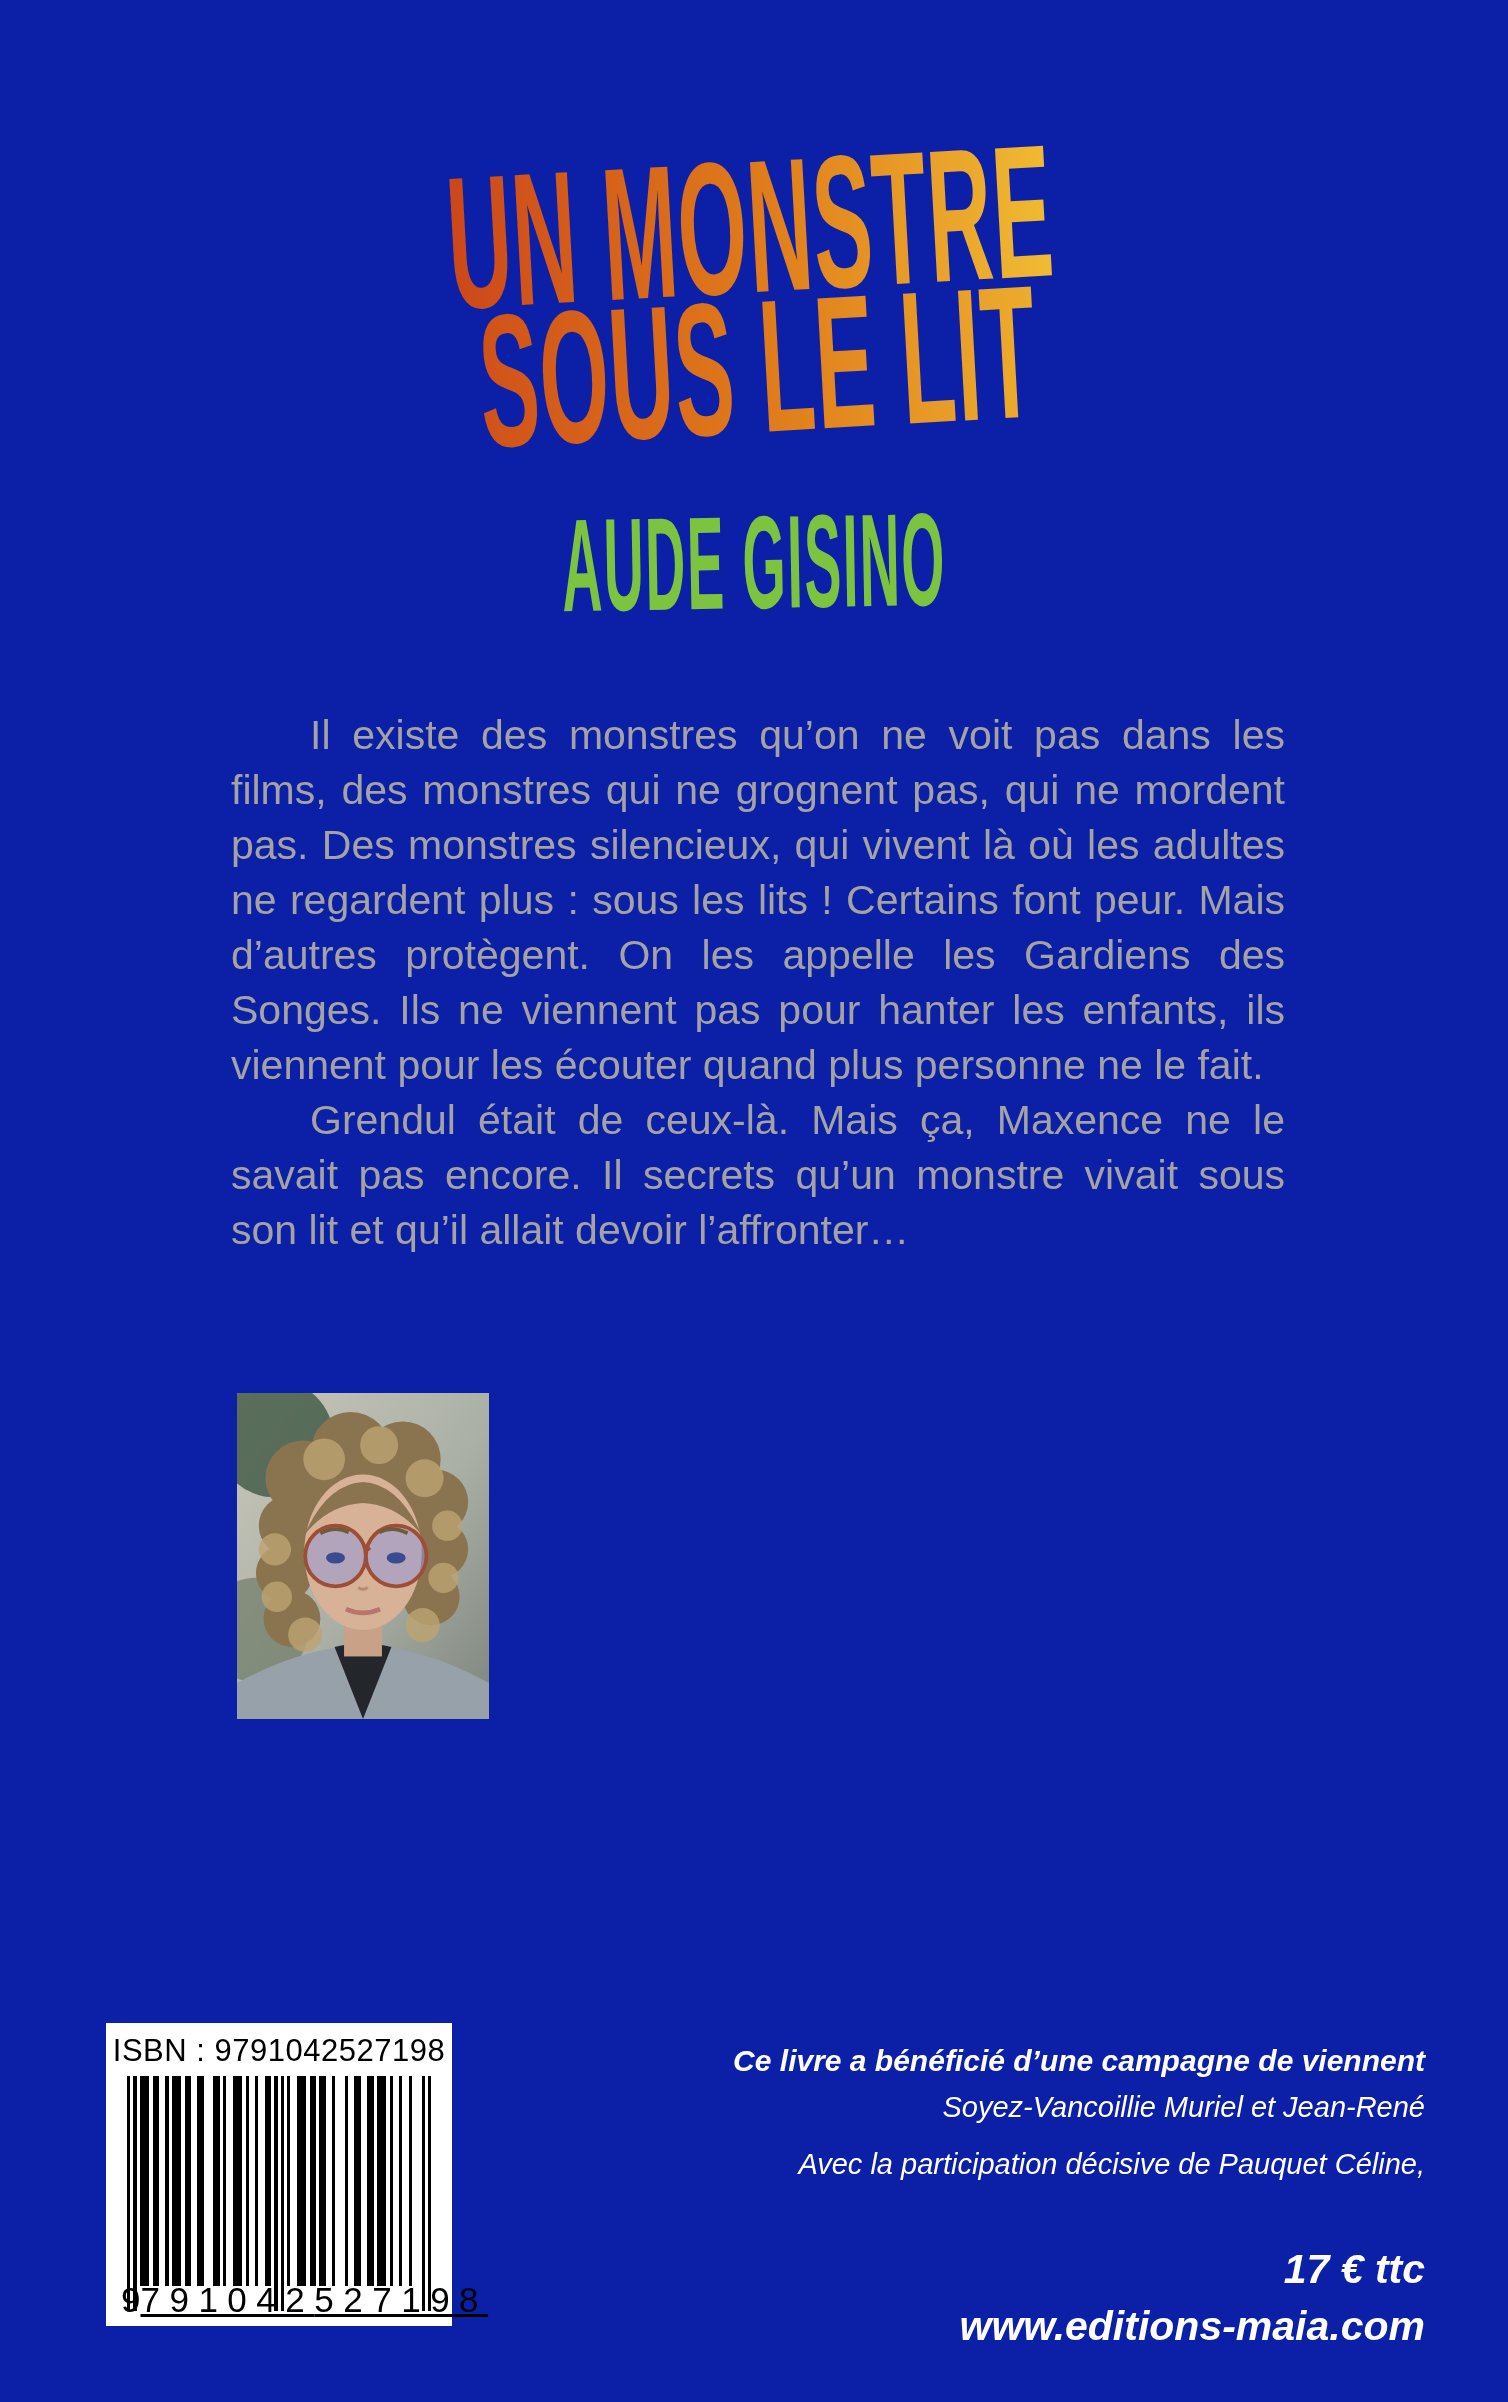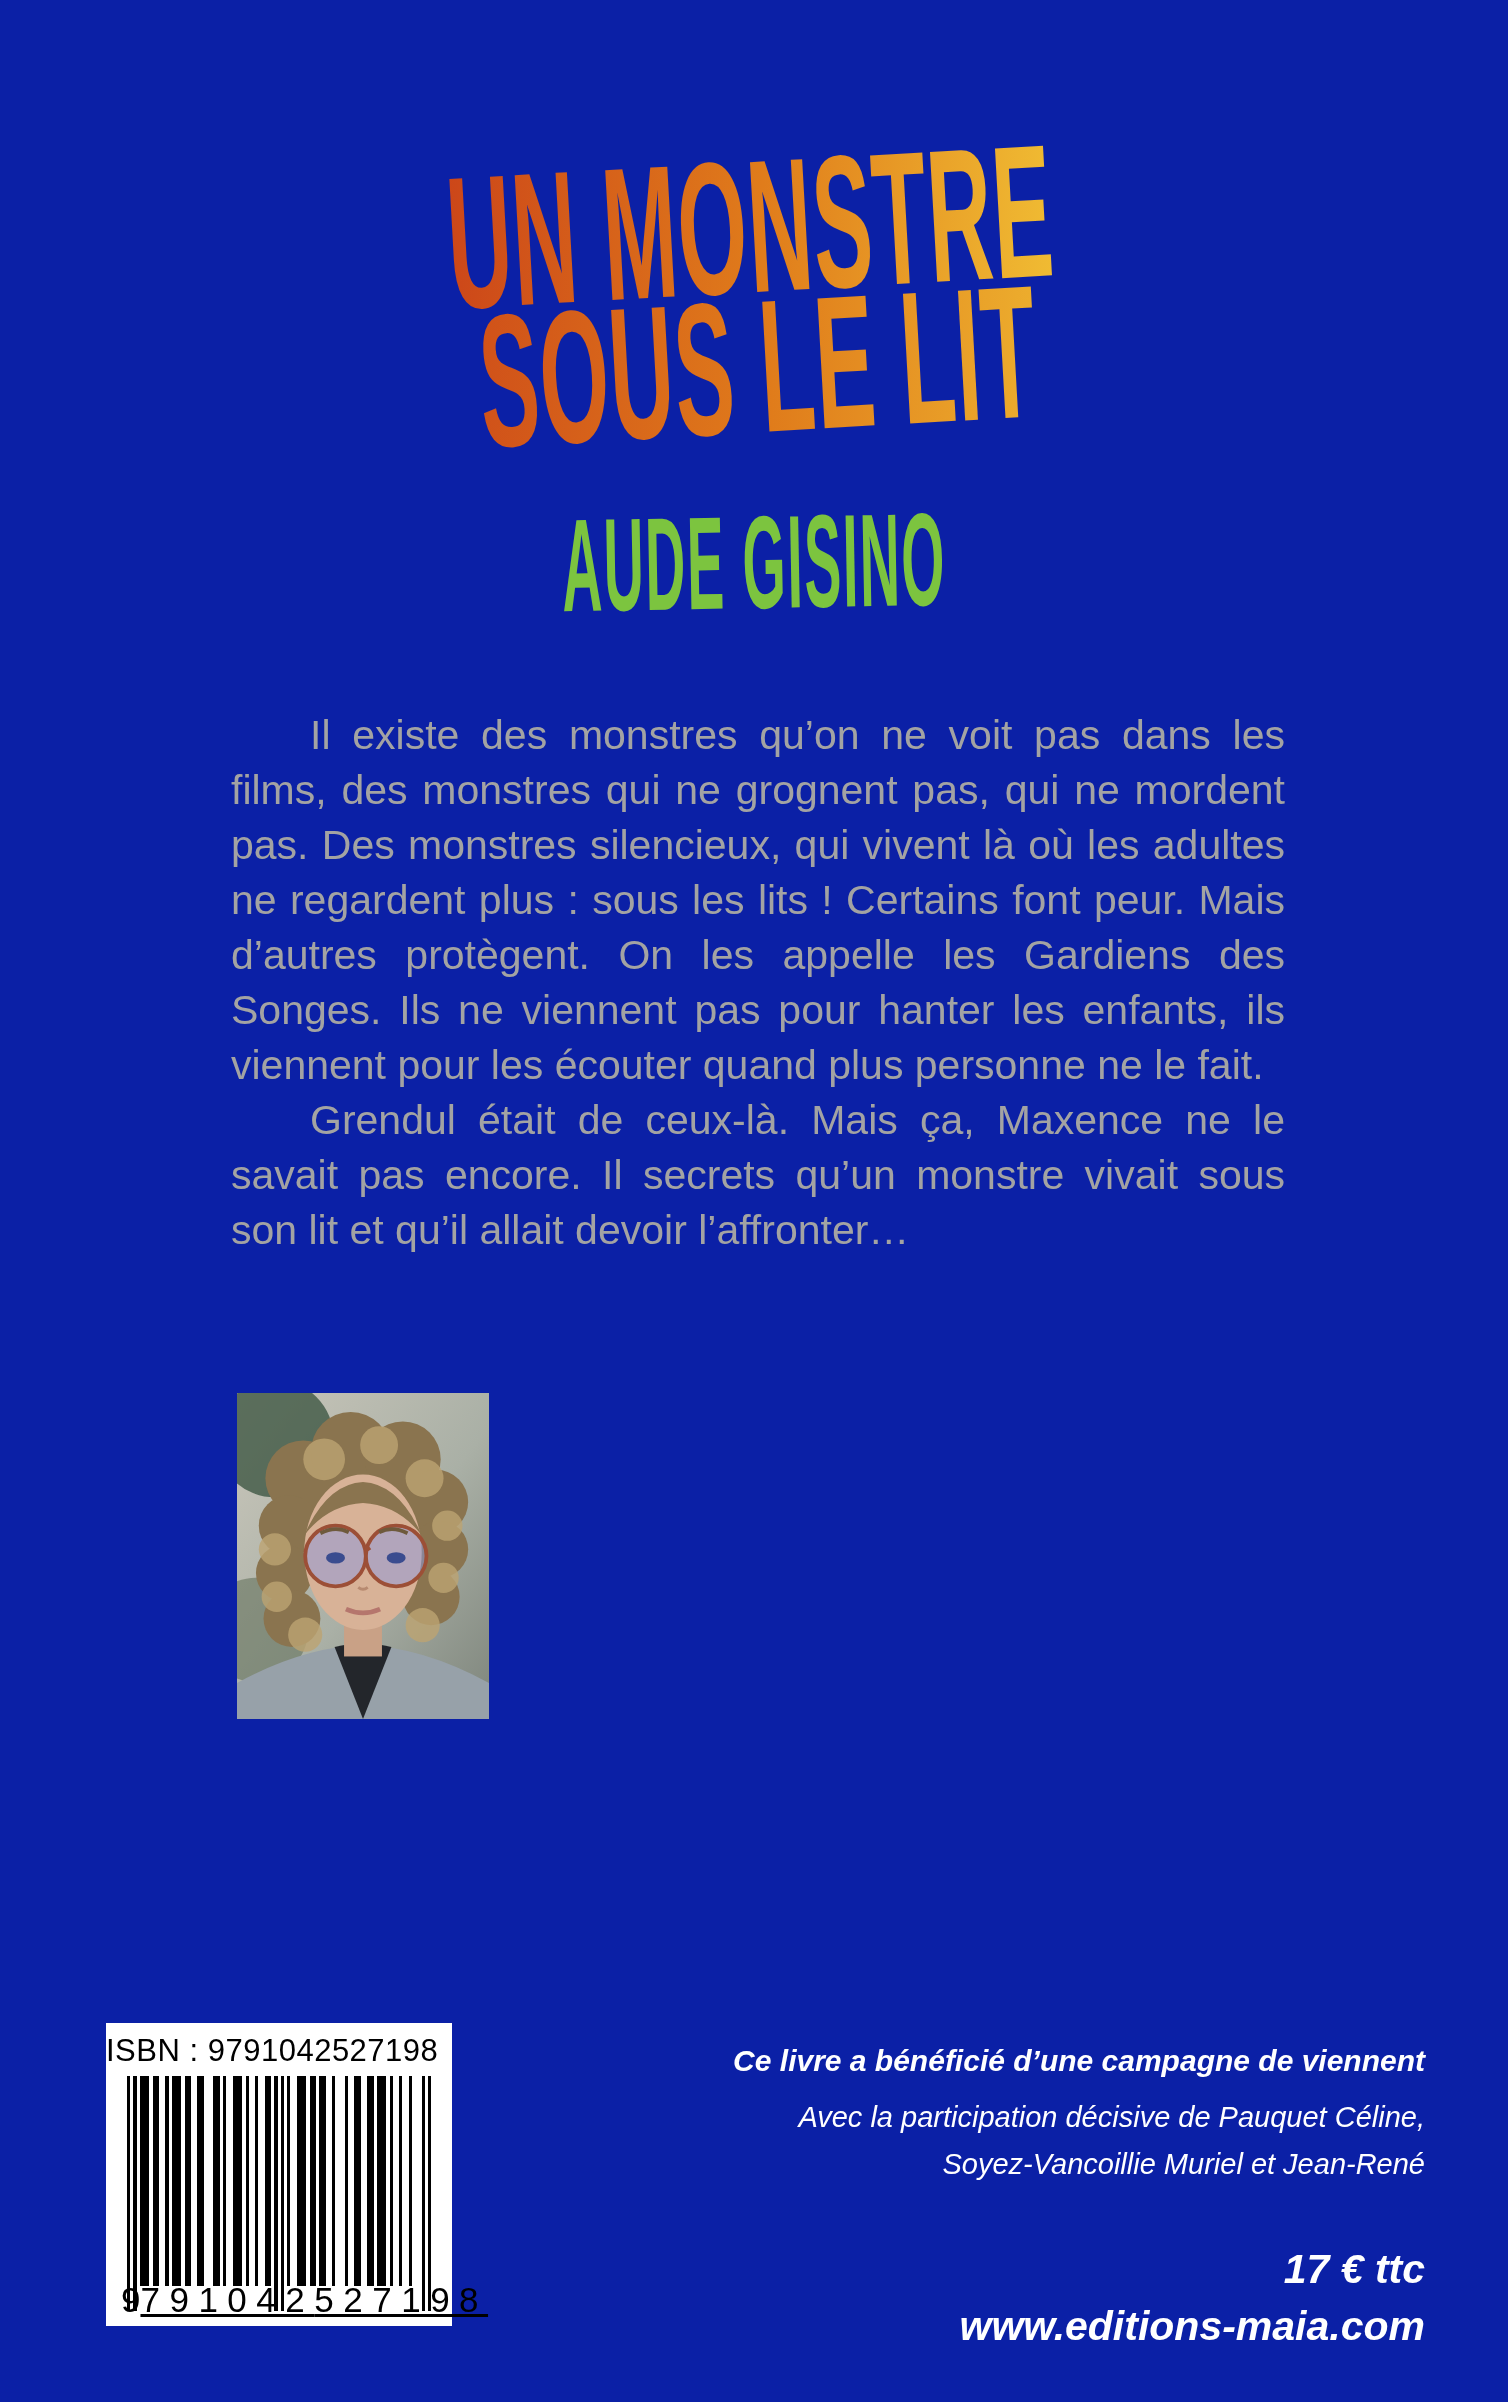--- a/index.html
+++ b/index.html
@@ -60,21 +60,21 @@
     font-style:italic;text-align:justify;text-indent:112px;
   }
 
   
   .barcode-box{
     position:absolute;left:106px;top:2023px;width:346px;height:303px;
     background:#ffffff;
   }
   .isbn-label{
     position:absolute;top:9.5px;left:0;right:0;
-    color:#000;font-size:31px;letter-spacing:0.5px;
+    text-align:center;color:#000;font-size:31px;letter-spacing:0.5px;
   }
   .bars{
     position:absolute;left:21px;top:53px;width:305px;height:235px;
     display:flex;align-items:flex-start;
   }
   .bars .m{flex:1;height:210px;}
   .bars .m.b{background:#000;}
   .bars .m.tall{height:235px;}
   .barcode-digits{
     position:absolute;left:15px;top:257px;width:316px;
@@ -273,22 +273,22 @@
       </div>
     <div class="barcode-digits">
       <span class="d-lead">9</span>
       <span class="d-group">791042</span>
       <span class="d-group">527198</span>
     </div>
   </div>
 
   <div class="promo">
     <div class="promo-bold">Ce livre a bénéficié d’une campagne de viennent</div>
+    <div class="promo-light">Soyez-Vancoillie Muriel et Jean-René</div>
     <div class="promo-light spacer-top">Avec la participation décisive de Pauquet Céline,</div>
-    <div class="promo-light">Soyez-Vancoillie Muriel et Jean-René</div>
   </div>
 
   <div class="price-block">
     <div class="price">17 € ttc</div>
     <div class="website">www.editions-maia.com</div>
   </div>
 
 </div>
 
 

